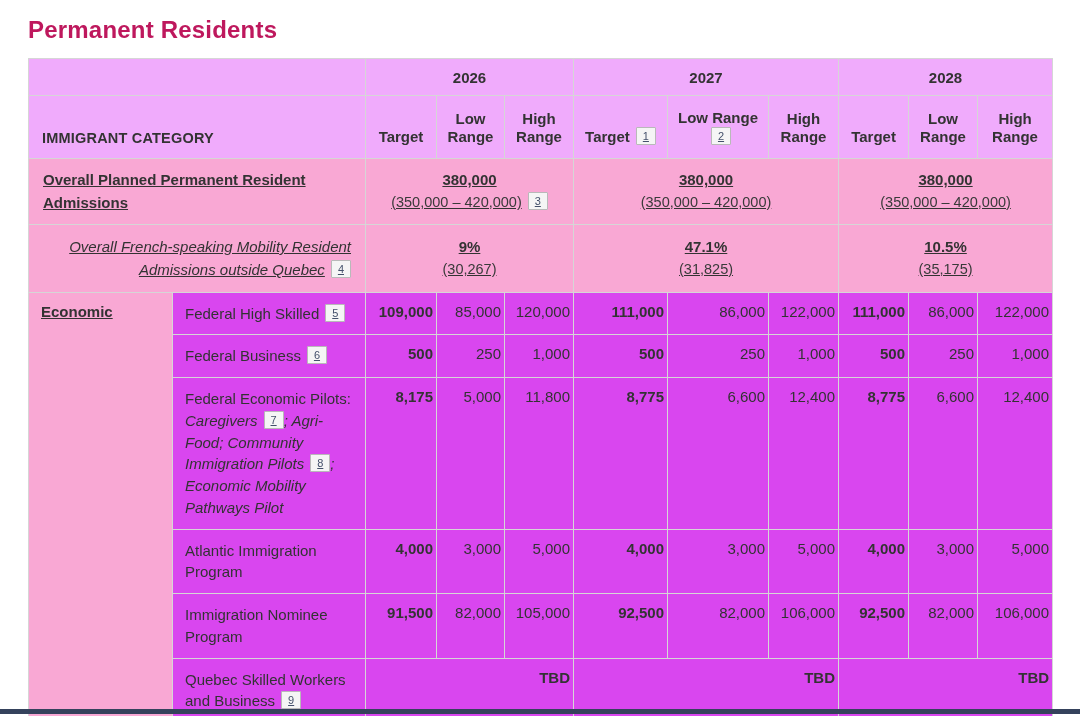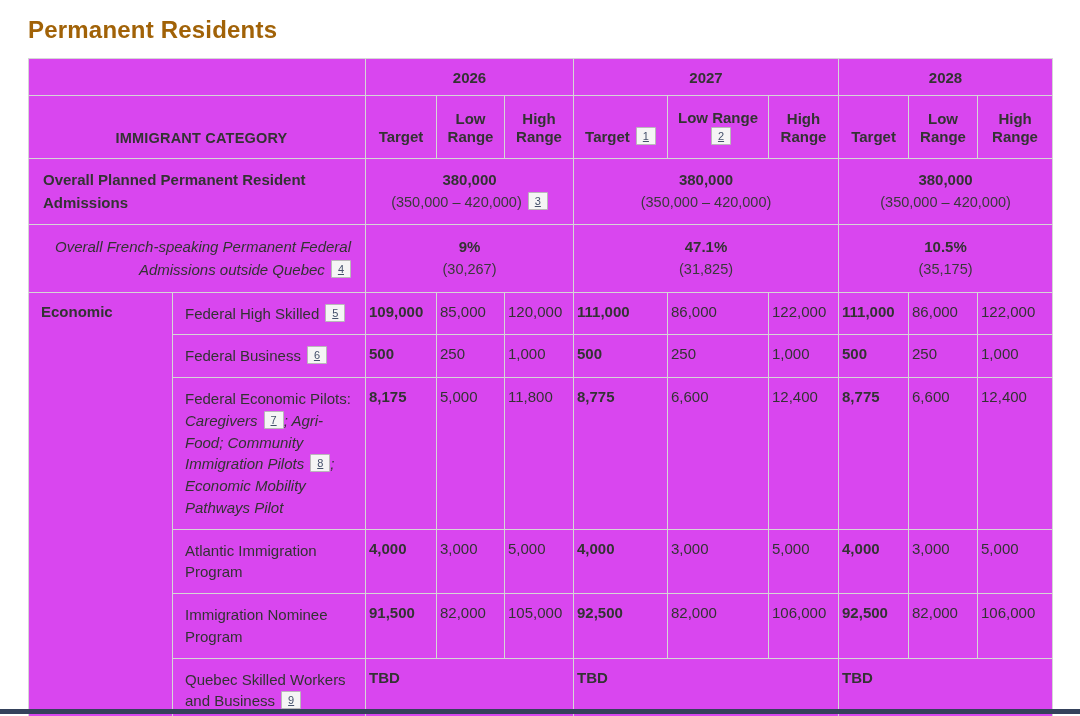--- a/index.html
+++ b/index.html
@@ -2,46 +2,46 @@
 <html><head>
 <meta charset="utf-8">
 <style>
   * { box-sizing: border-box; margin: 0; padding: 0; }
   html, body { width: 1080px; height: 716px; overflow: hidden; background: #fff; }
   body { font-family: "Liberation Sans", sans-serif; color: #333; position: relative; }
   .page { position: absolute; inset: 0; overflow: hidden; }
 
   h1.title {
     margin: 16px 4px 14px 28px;
-    font-size: 24px; font-weight: 700; color: #a16207; letter-spacing: .2px;
+    font-size: 24px; font-weight: 700; color: #be185d; letter-spacing: .2px;
   }
 
   table.levels {
     border-collapse: collapse; table-layout: fixed;
     width: 1024px; margin-left: 28px;
   }
   .levels th, .levels td {
     border: 1px solid #d6d6d6;
     font-size: 15px; color: #333;
     overflow: hidden;
   }
-  .levels th { background: #d946ef; font-weight: 700; text-align: center; }
+  .levels th { background: #f0abfc; font-weight: 700; text-align: center; }
   .levels .yr-row th { height: 37px; vertical-align: middle; }
   .levels .hdr-row th { height: 63px; vertical-align: bottom; padding: 6px 4px 11px 4px; line-height: 1.25; }
-  .levels th.cat-hdr { text-align: center; padding-left: 13px; font-size: 14.5px; letter-spacing: .2px; }
-
-  .gray { background: #d946ef; }
+  .levels th.cat-hdr { text-align: left; padding-left: 13px; font-size: 14.5px; letter-spacing: .2px; }
+
+  .gray { background: #f9a8d4; text-decoration: underline; }
   .white { background: #d946ef; }
 
   td.lbl { text-align: left; padding: 10px 12px; vertical-align: top; line-height: 1.45; }
   td.lbl-mid { text-align: left; padding: 10px 14px; vertical-align: middle; font-weight: 700; line-height: 1.5; }
   td.lbl-fr { text-align: right; padding: 10px 14px; vertical-align: middle; font-style: italic; line-height: 1.55; }
   td.grp { text-align: left; padding: 10px 12px; vertical-align: top; font-weight: 700; }
 
-  td.val { text-align: left; vertical-align: top; padding: 10px 3px; }
+  td.val { text-align: right; vertical-align: top; padding: 10px 3px; }
   td.val-mid { text-align: center; vertical-align: middle; padding: 8px 3px; line-height: 1.5; }
   td.b, .v-main { font-weight: 700; }
   .v-range { font-weight: 400; font-size: 14.5px; color: #3a3a3a; }
   .it { font-style: italic; margin-top: 18px; }
 
   .fn {
     display: inline-block; cursor: pointer;
     border: 1px solid #b9b9b9; background: #f5f5f5;
     font-size: 11px; font-weight: 400; font-style: normal;
     line-height: 14px; padding: 1px 6px; margin-left: 6px;
@@ -107,21 +107,21 @@
         <div class="v-main">380,000</div>
         <div class="v-range">(350,000 – 420,000)</div>
       </td>
       <td colspan="3" class="val-mid gray">
         <div class="v-main">380,000</div>
         <div class="v-range">(350,000 – 420,000)</div>
       </td>
     </tr>
 
     <tr style="height:57px">
-      <td colspan="2" class="lbl-fr gray"><span>Overall French-speaking Permanent Federal Admissions outside Quebec</span><span class="fn">4</span></td>
+      <td colspan="2" class="lbl-fr gray"><span>Overall French-speaking Mobility Resident Admissions outside Quebec</span><span class="fn">4</span></td>
       <td colspan="3" class="val-mid gray">
         <div class="v-main">9%</div>
         <div class="v-range">(30,267)</div>
       </td>
       <td colspan="3" class="val-mid gray">
         <div class="v-main">47.1%</div>
         <div class="v-range">(31,825)</div>
       </td>
       <td colspan="3" class="val-mid gray">
         <div class="v-main">10.5%</div>

